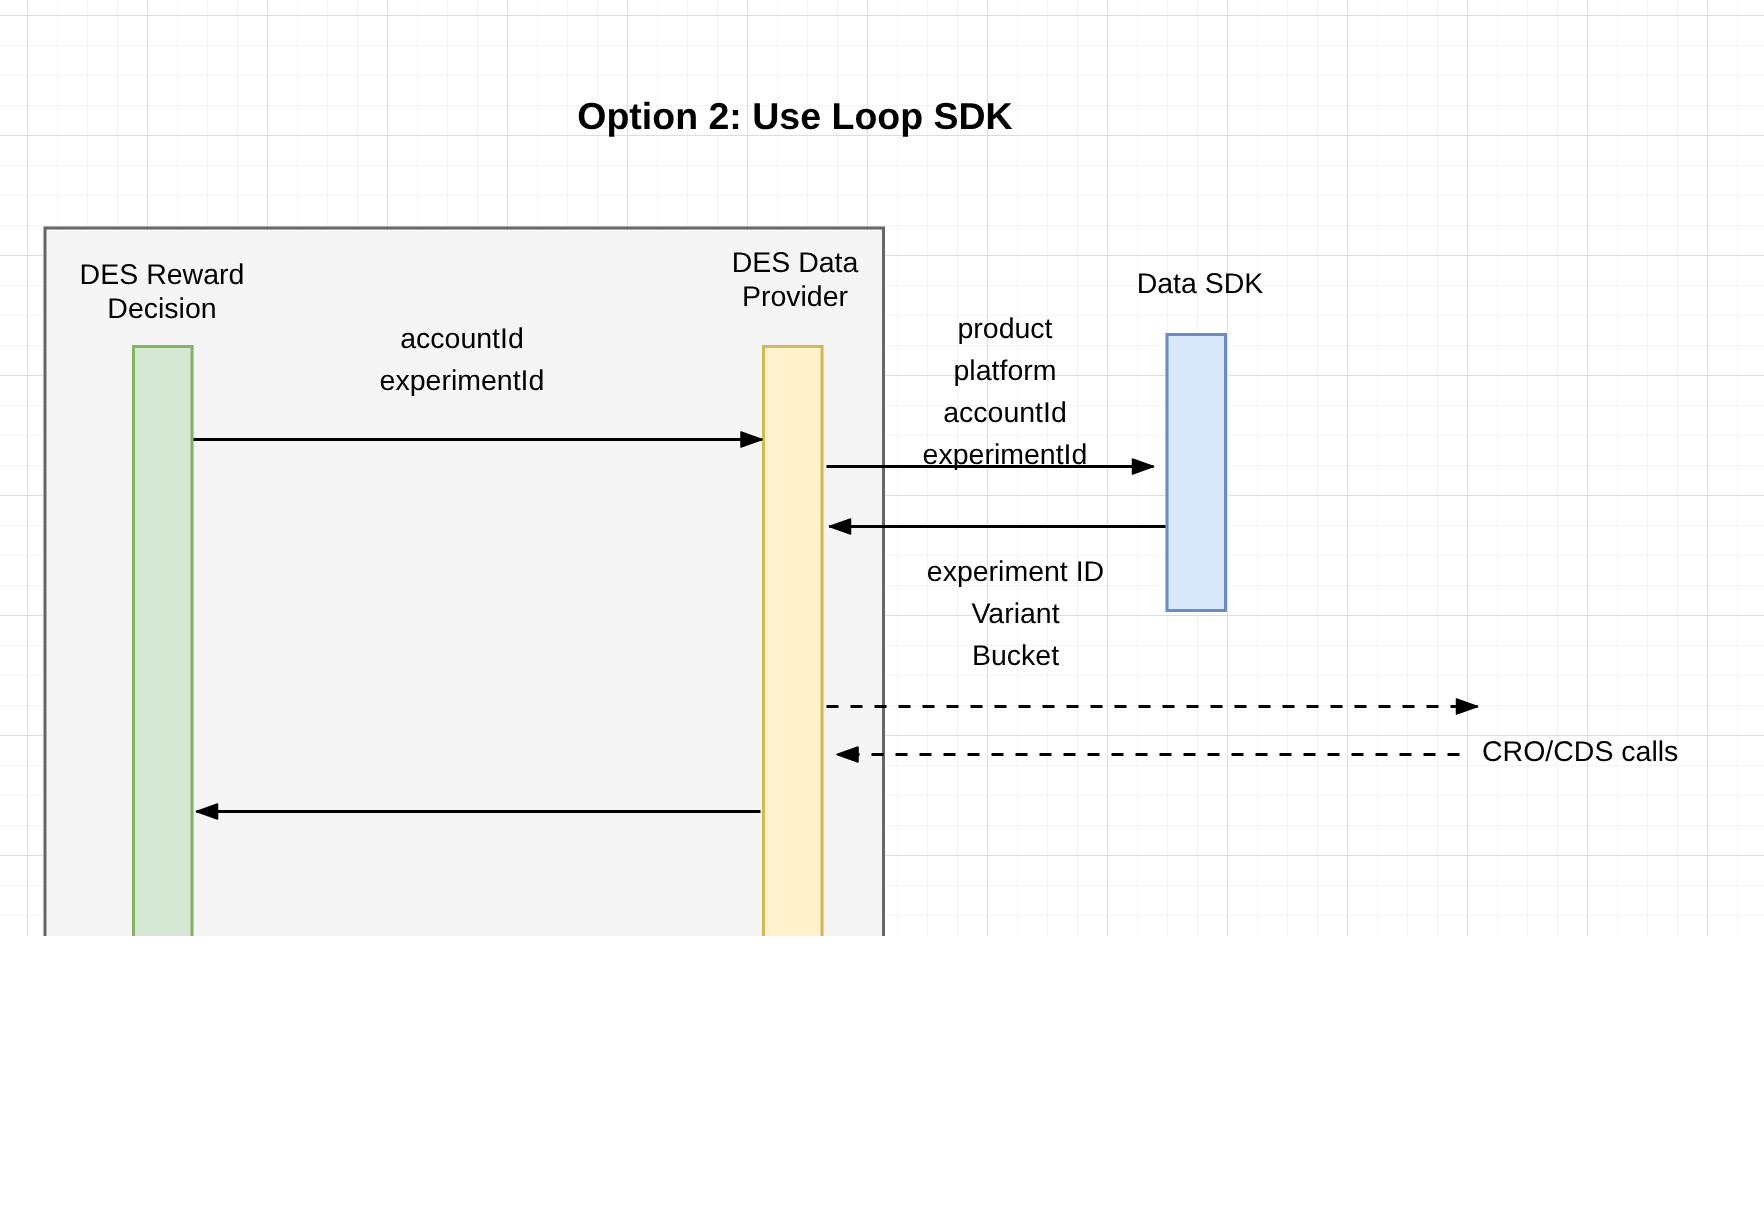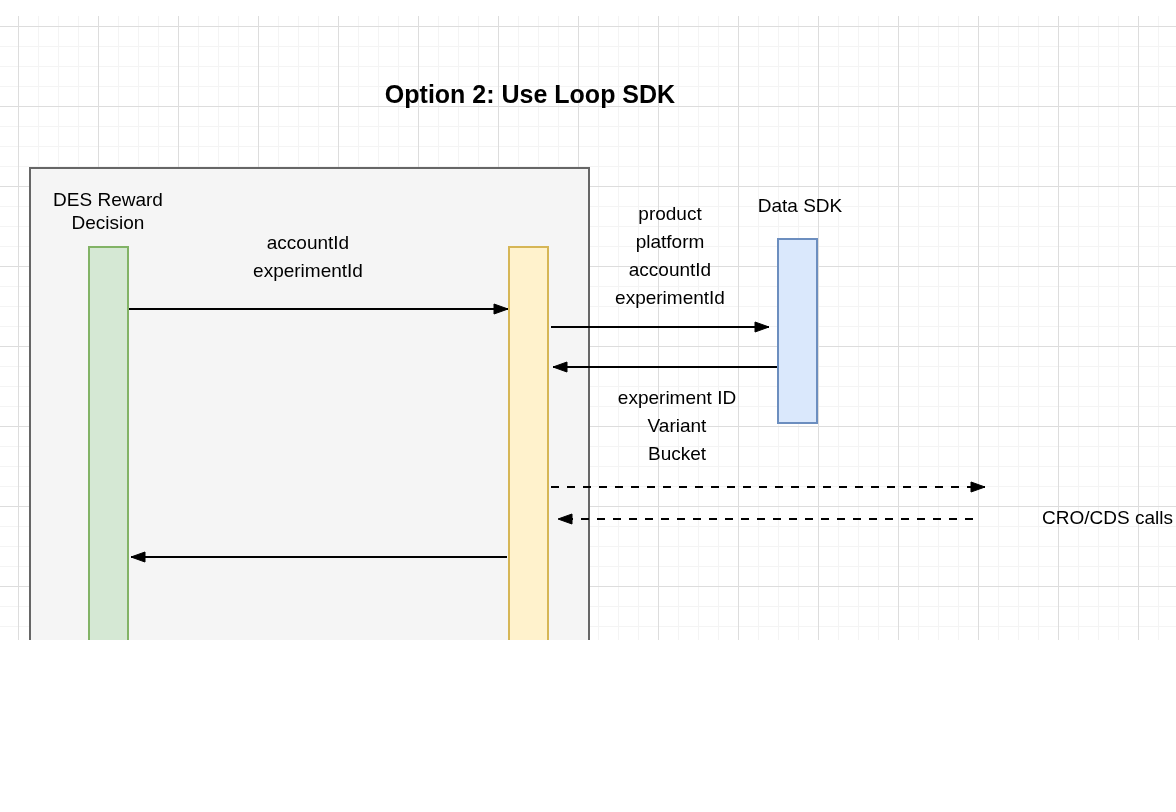--- a/index.html
+++ b/index.html
@@ -19,21 +19,20 @@
   }
   .canvas {
     position:relative; width:1176px; height:624px; overflow:hidden;
     background-image:
       linear-gradient(var(--grid_major) 1px, transparent 1px),
       linear-gradient(90deg, var(--grid_major) 1px, transparent 1px),
       linear-gradient(var(--grid_minor) 1px, transparent 1px),
       linear-gradient(90deg, var(--grid_minor) 1px, transparent 1px);
     background-size:80px 80px, 80px 80px, 20px 20px, 20px 20px;
     background-position:18px 10px;
-    margin-top:16px;
   }
   .diagram-title {
     position:absolute; left:230px; top:64px; width:600px;
     text-align:center; font-size:25px; font-weight:bold;
     white-space:pre-line;
   }
   .frame {
     position:absolute; left:29px; top:151px; width:561px; height:618px;
     background:var(--frame_fill);
     border:2px solid var(--frame_border);
@@ -53,36 +52,38 @@
   .act-blue   { left:777px; top:222px; height:186px;
                 background:var(--blue_fill);   border-color:var(--blue_border); }
   .arrows-svg { position:absolute; left:0; top:0; width:1176px; height:812px; }
   .arrow-line { stroke:var(--arrow_color); stroke-width:2; fill:none; }
   .arrow-line.dashed { stroke-dasharray:8 8; }
   .msg-label {
     position:absolute; font-size:19px; line-height:28px; text-align:center;
     white-space:pre-line;
   }
   .ml-1 { left:208px; top:213px; width:200px; }
-  .ml-2 { left:570px; top:184px; width:200px; }
+  .ml-2 { left:570px; top:206px; width:200px; }
   .ml-3 { left:577px; top:368px; width:200px; }
-  .ml-4 { left:988px; top:488px; width:185px; text-align:right; }
+  .ml-4 { left:988px; top:488px; width:185px; text-align:left; }
   .ml-5 { left:185px; top:548px; width:200px; }
 </style>
 </head>
 <body>
 
 <div class="canvas">
 
   <div class="diagram-title">Option 2: Use Loop SDK</div>
 
   <div class="frame"></div>
 
   <div class="lifeline-label ll-drd">DES Reward
 Decision</div>
+  <div class="lifeline-label ll-ddp">DES Data
+Provider</div>
   <div class="lifeline-label ll-sdk">Data SDK</div>
 
   <div class="activation act-green"></div>
   <div class="activation act-yellow"></div>
   <div class="activation act-blue"></div>
 
   <svg class="arrows-svg" viewBox="0 0 1176 812" xmlns="http://www.w3.org/2000/svg">
     <defs>
       <marker id="arrowhead" markerUnits="userSpaceOnUse" markerWidth="18" markerHeight="14" refX="16" refY="7" orient="auto">
         <path d="M2,2 L16,7 L2,12 z" fill="#000000" stroke="#000000" stroke-linejoin="round"></path>

